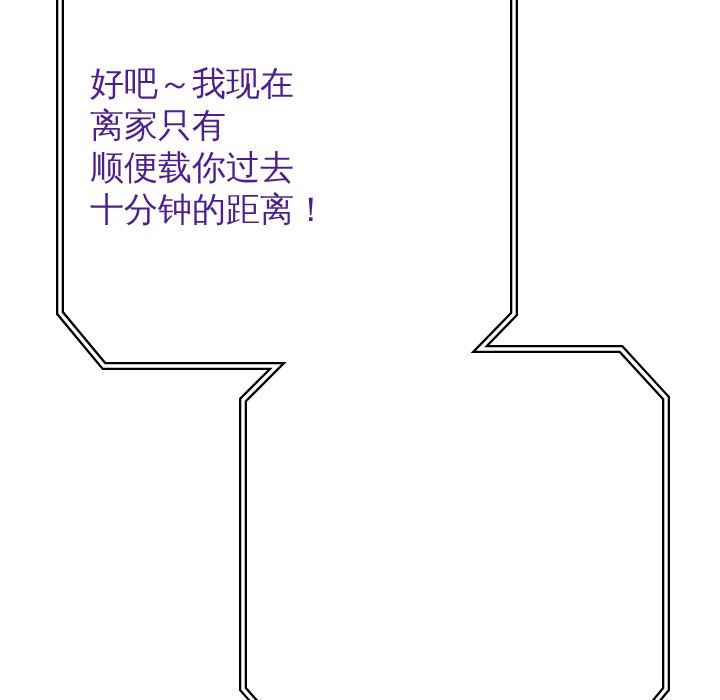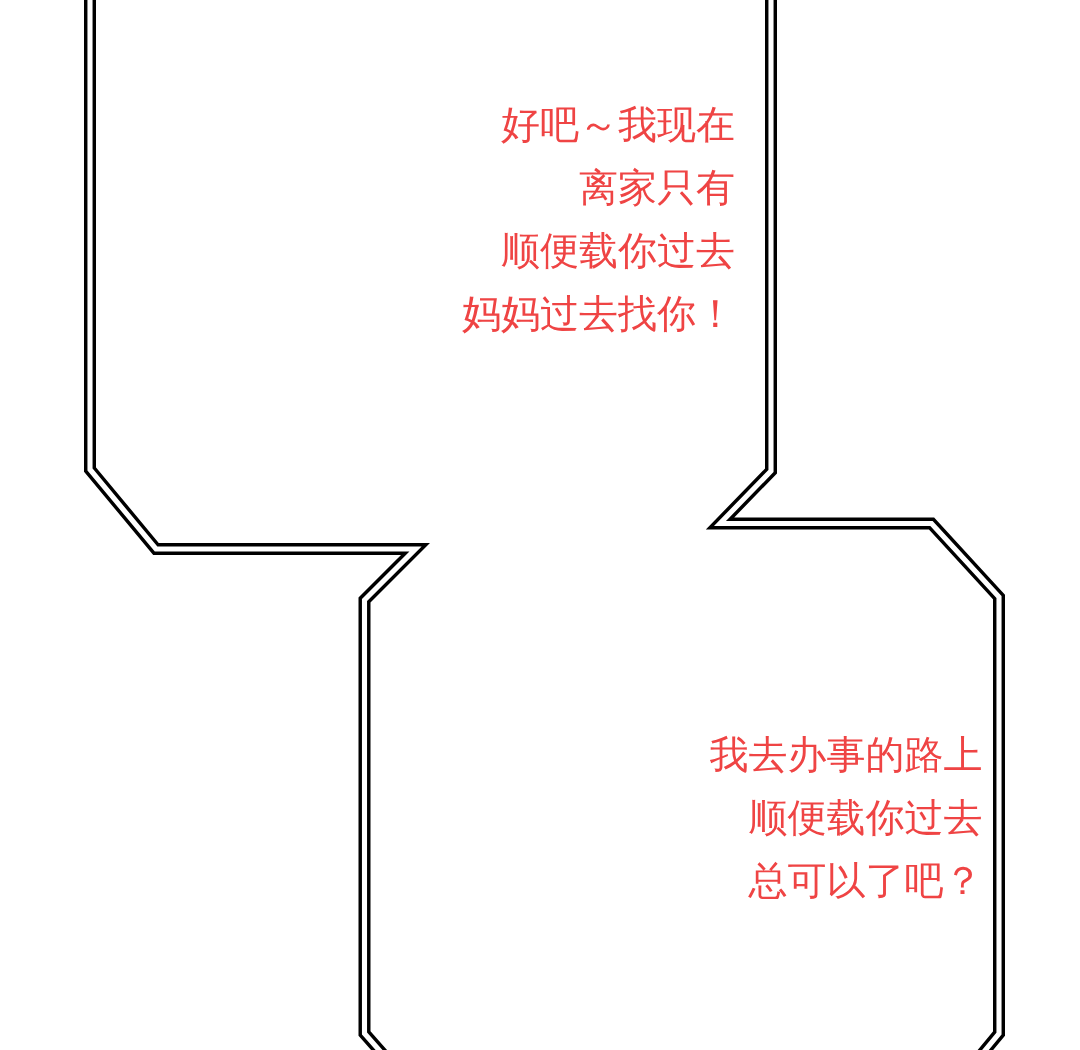--- a/index.html
+++ b/index.html
@@ -35,23 +35,23 @@
   .outline-inner {
     fill: none;
     stroke: #ffffff;
     stroke-width: 3.4;
     stroke-linejoin: miter;
     stroke-miterlimit: 12;
   }
   .bubble-text {
     position: absolute;
     width: 400px;
-    text-align: right;
-    color: #ef4444;
-    font-size: 26px;
+    text-align: left;
+    color: #4c1d95;
+    font-size: 34px;
     line-height: 42px;
     font-weight: 500;
     letter-spacing: 0px;
     white-space: nowrap;
   }
   .bubble-text-top {
     left: 90px;
     top: 62px;
   }
   .bubble-text-bottom {
@@ -69,22 +69,17 @@
 
   <svg class="bubble-svg" viewBox="0 0 720 700" xmlns="http://www.w3.org/2000/svg">
     <path class="outline-outer" d="M 60 -12 L 60 313 L 104 366 L 277 366 L 243 400 L 243 689 L 258 706 L 652 706 L 666 689 L 666 398 L 621 349 L 480 349 L 514 314 L 514 -12 Z"></path>
     <path class="outline-inner" d="M 60 -12 L 60 313 L 104 366 L 277 366 L 243 400 L 243 689 L 258 706 L 652 706 L 666 689 L 666 398 L 621 349 L 480 349 L 514 314 L 514 -12 Z"></path>
   </svg>
 
   <div class="bubble-text bubble-text-top">
     <div class="tline">好吧～我现在</div>
     <div class="tline">离家只有</div>
     <div class="tline">顺便载你过去</div>
-    <div class="tline">妈妈过去找你！</div>
+    <div class="tline">十分钟的距离！</div>
   </div>
 
-  <div class="bubble-text bubble-text-bottom">
-    <div class="tline">我去办事的路上</div>
-    <div class="tline">顺便载你过去</div>
-    <div class="tline">总可以了吧？</div>
-  </div>
 
 </div>
 
 </body></html>

